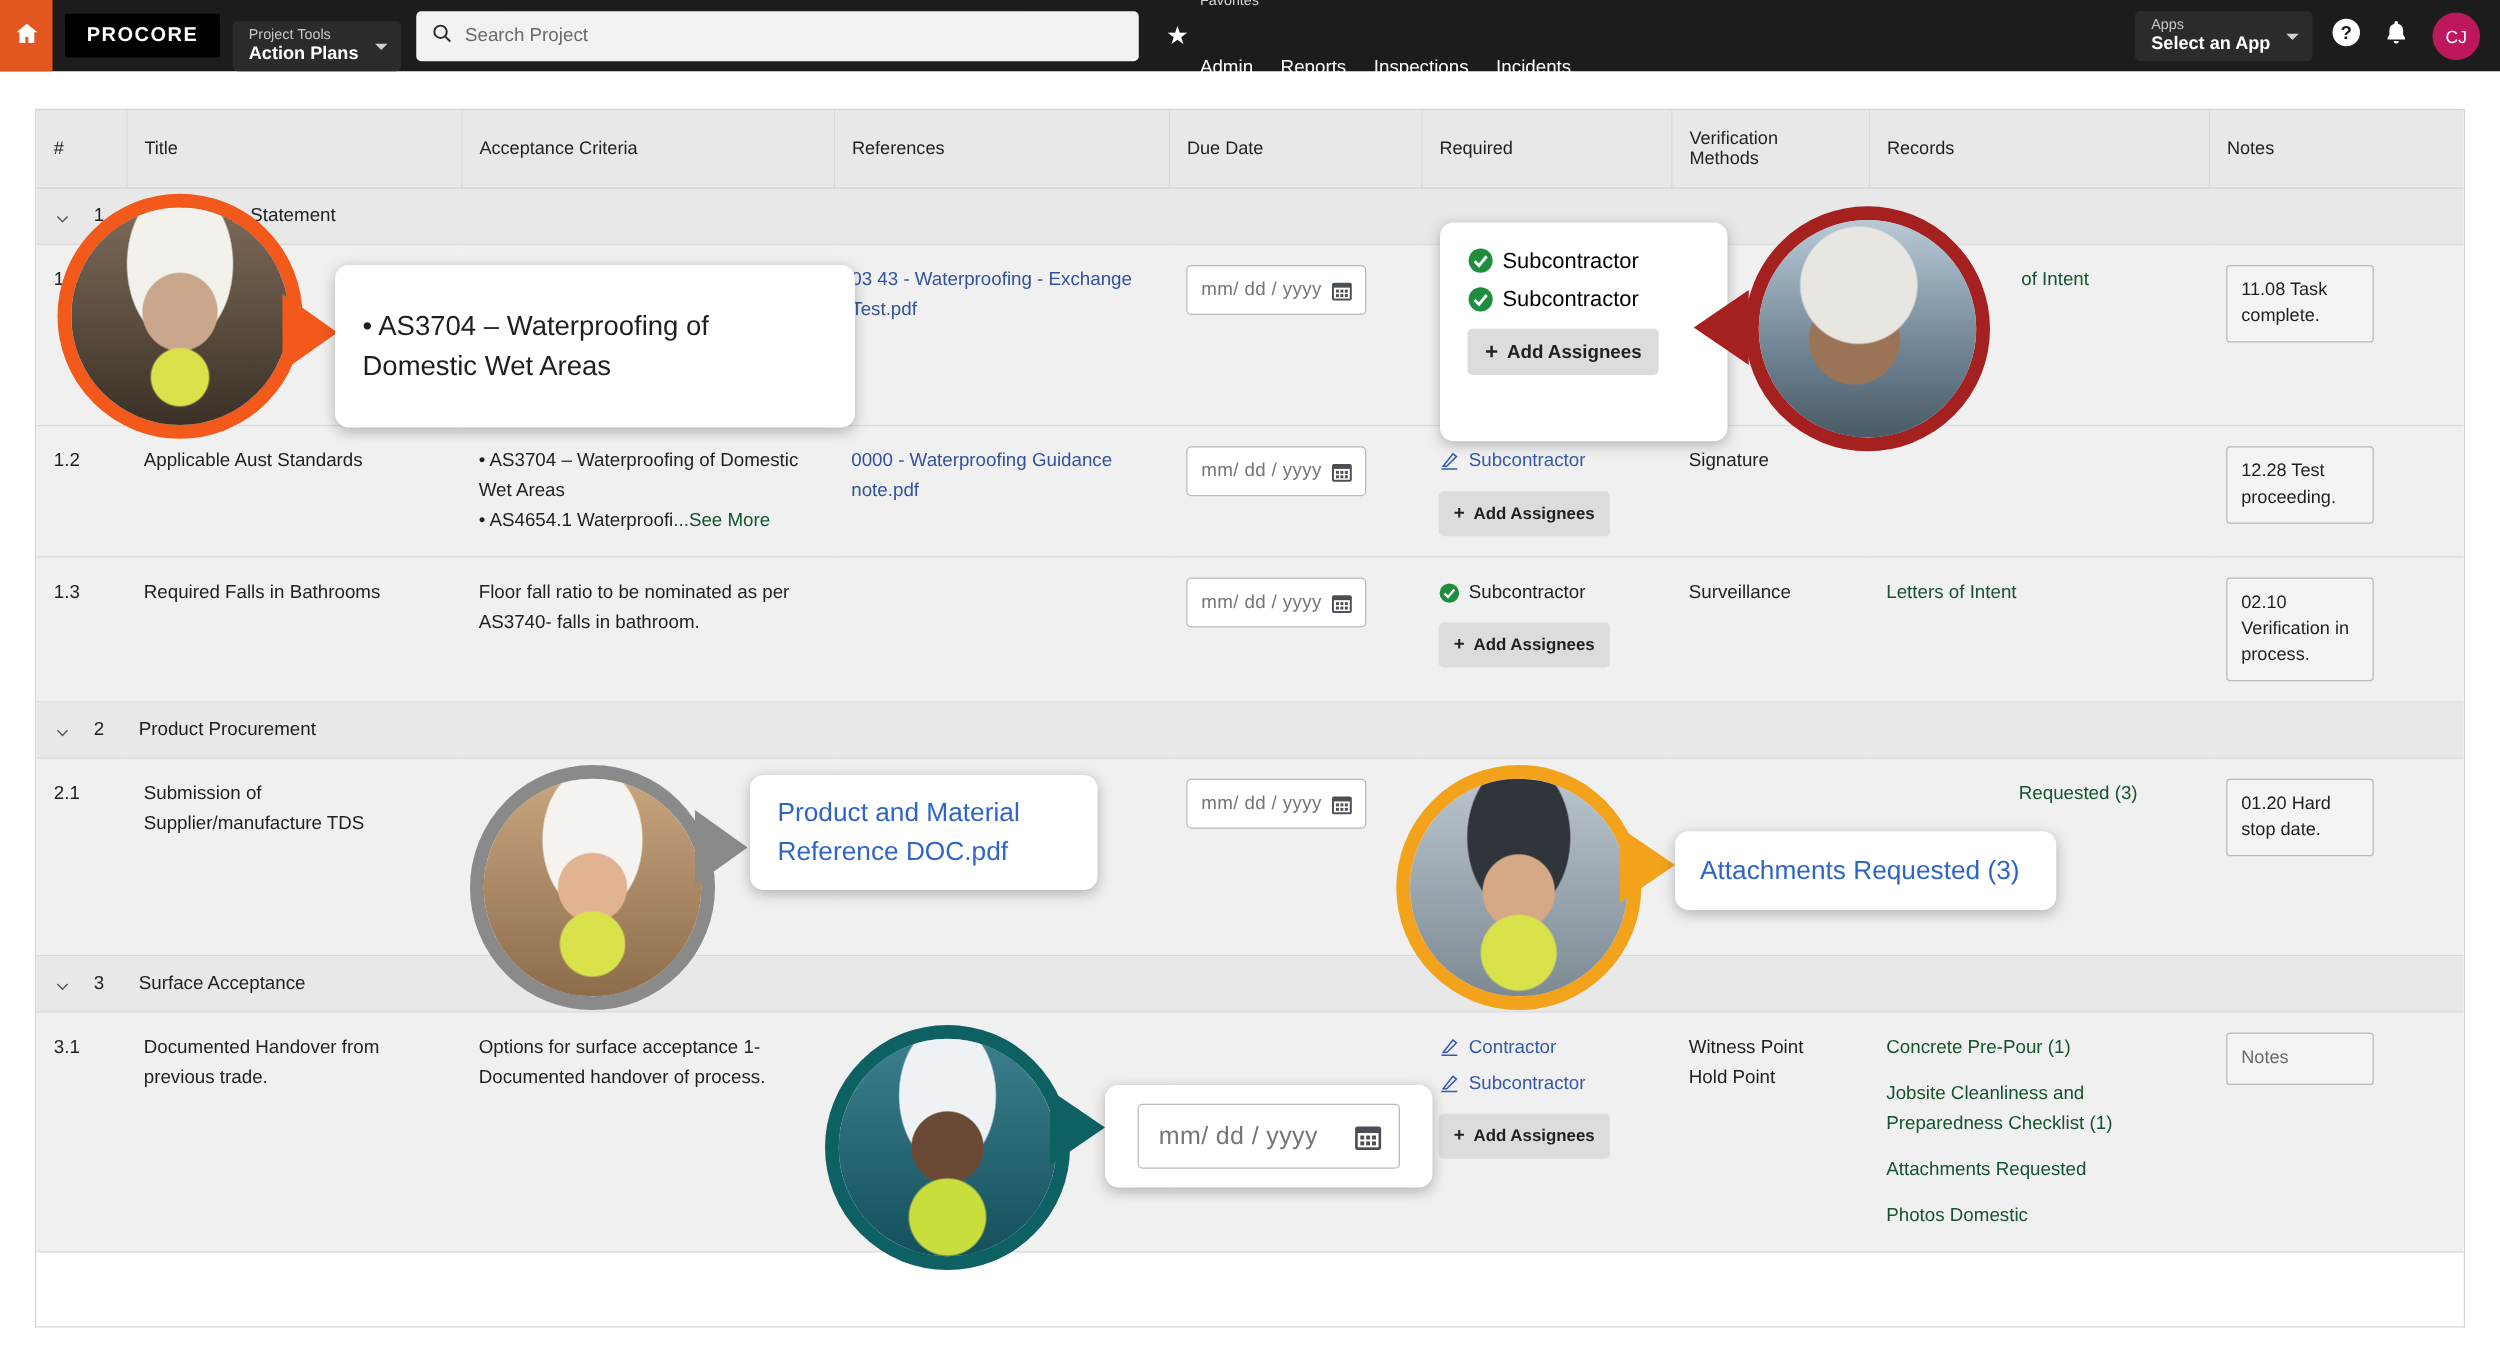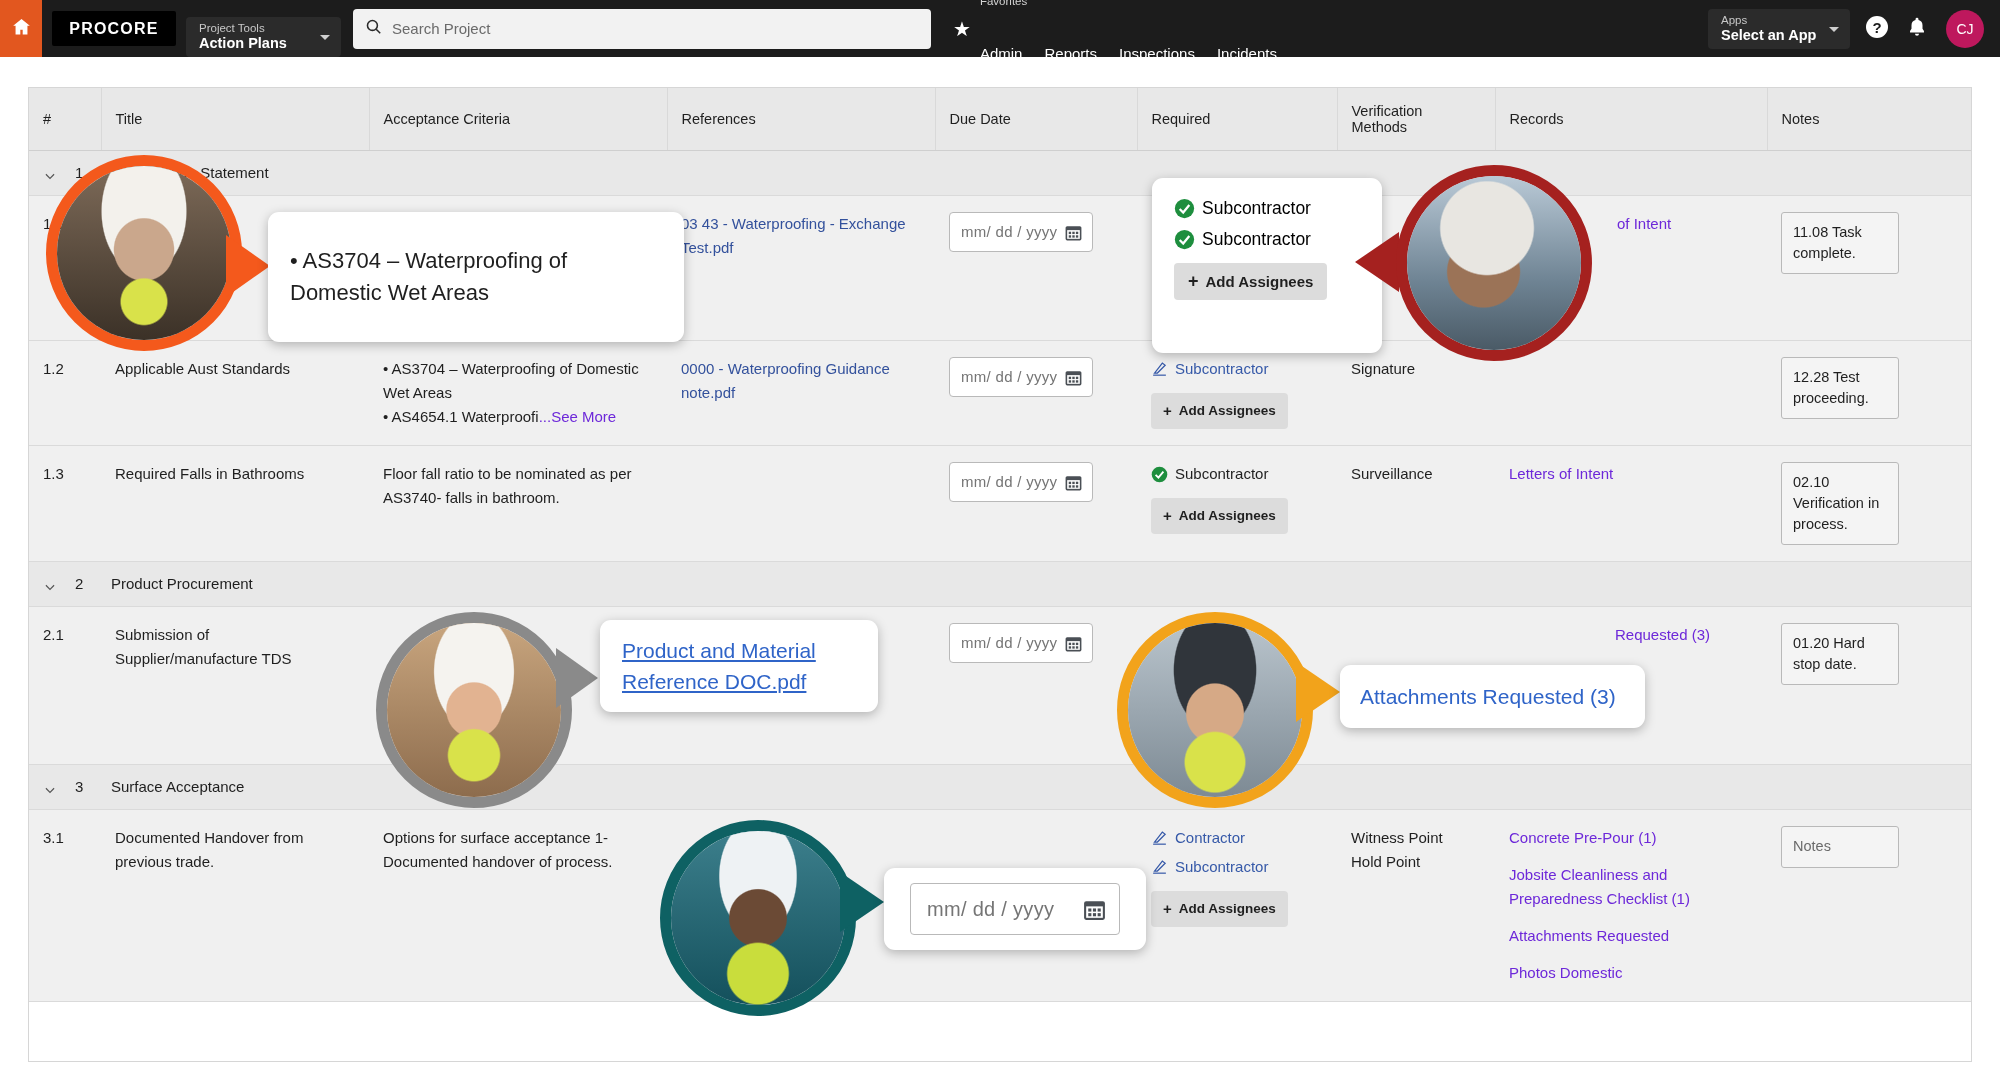--- a/index.html
+++ b/index.html
@@ -36,21 +36,21 @@
   }
   .nav-select .ns-inner { display: flex; flex-direction: column; justify-content: center; }
   .nav-select .ns-label { color: #c8c8c8; font-size: 11.5px; line-height: 14px; }
   .nav-select .ns-value { color: #ffffff; font-size: 14.5px; font-weight: bold; line-height: 17px; }
   .caret {
     position: absolute; right: 11px; top: 50%; margin-top: -2px;
     width: 0; height: 0; border-left: 5px solid transparent;
     border-right: 5px solid transparent; border-top: 5px solid #cfcfcf;
   }
   #sel-project { margin-left: 24px; width: 275px; }
-  #sel-tools   { margin-left: 10px; width: 155px; margin-top: 16px; }
+  #sel-tools   { margin-left: 10px; width: 135px; margin-top: 16px; }
 
   #searchbox {
     margin-left: 12px; width: 578px; height: 40px; background: #f2f2f2;
     border-radius: 4px; display: flex; align-items: center;
     padding: 0 12px; flex: 0 0 auto; cursor: text;
   }
   #searchbox svg { width: 17px; height: 17px; stroke: #2a2a2a; fill: none; stroke-width: 2.2; }
   #search-text { margin-left: 10px; color: #6a6a6a; font-size: 15px; }
 
   #fav-star { margin-left: 22px; color: #fff; font-size: 20px; flex: 0 0 auto; cursor: pointer; }
@@ -92,21 +92,21 @@
   tr.section-row td {
     background: #e8e8e8; padding: 10px 14px; height: 42px;
     border-bottom: 1px solid #dadada; vertical-align: middle;
   }
   .sec-inner { display: flex; align-items: center; gap: 18px; }
   .chev { width: 14px; height: 14px; flex: 0 0 auto; }
   .chev svg { width: 14px; height: 14px; stroke: #555; fill: none; stroke-width: 2; }
   .sec-num { font-size: 15px; color: #1f1f1f; width: 18px; }
   .sec-title { font-size: 15px; color: #1f1f1f; }
   .num-cell { color: #1f1f1f; }
-  .lnk { color: #6d28d9; cursor: pointer; }
+  .lnk { color: #14532d; cursor: pointer; }
   .lnk-dark { color: #33519c; cursor: pointer; }
   .rec-line { margin-bottom: 13px; }
   .rec-line:last-child { margin-bottom: 0; }
 
   
   .date-input {
     background: #fff; border: 1px solid #b9b9b9; border-radius: 4px;
     height: 40px; width: 144px; display: flex; align-items: center;
     justify-content: space-between; padding: 0 9px 0 11px; cursor: text;
   }
@@ -577,21 +577,21 @@
     <div class="ph" style="background:
          radial-gradient(circle at 50% 76%, #d9e24a 0 16%, transparent 17%),
          radial-gradient(ellipse at 50% 50%, #e2b391 0 22%, transparent 23%),
          radial-gradient(ellipse at 50% 28%, #f5f3ef 0 32%, transparent 33%),
          linear-gradient(#c8a57e, #8d6c4d);"></div>
   </div>
   <div style="position:absolute;left:556px;top:648px;width:0;height:0;
               border-top:30px solid transparent;border-bottom:30px solid transparent;
               border-left:42px solid #8A8A8A;"></div>
   <div class="bubble" style="left:600px; top:620px; width:278px; height:92px;">
-    <div class="bubble-inner" style="font-size:21px;line-height:31px;color:#2f64c8;padding:14px 22px;text-decoration:underline;">
+    <div class="bubble-inner" style="font-size:21px;line-height:31px;color:#2f64c8;padding:14px 22px;">
       <div>Product and Material</div>
       <div>Reference DOC.pdf</div>
     </div>
   </div>
 </div>
 
 <div class="ov">
   <div class="ring" style="left:1117px; top:612px; width:196px; height:196px; border:11px solid #F2A31B;">
     <div class="ph" style="background:
          radial-gradient(circle at 50% 80%, #d9e24a 0 18%, transparent 19%),

